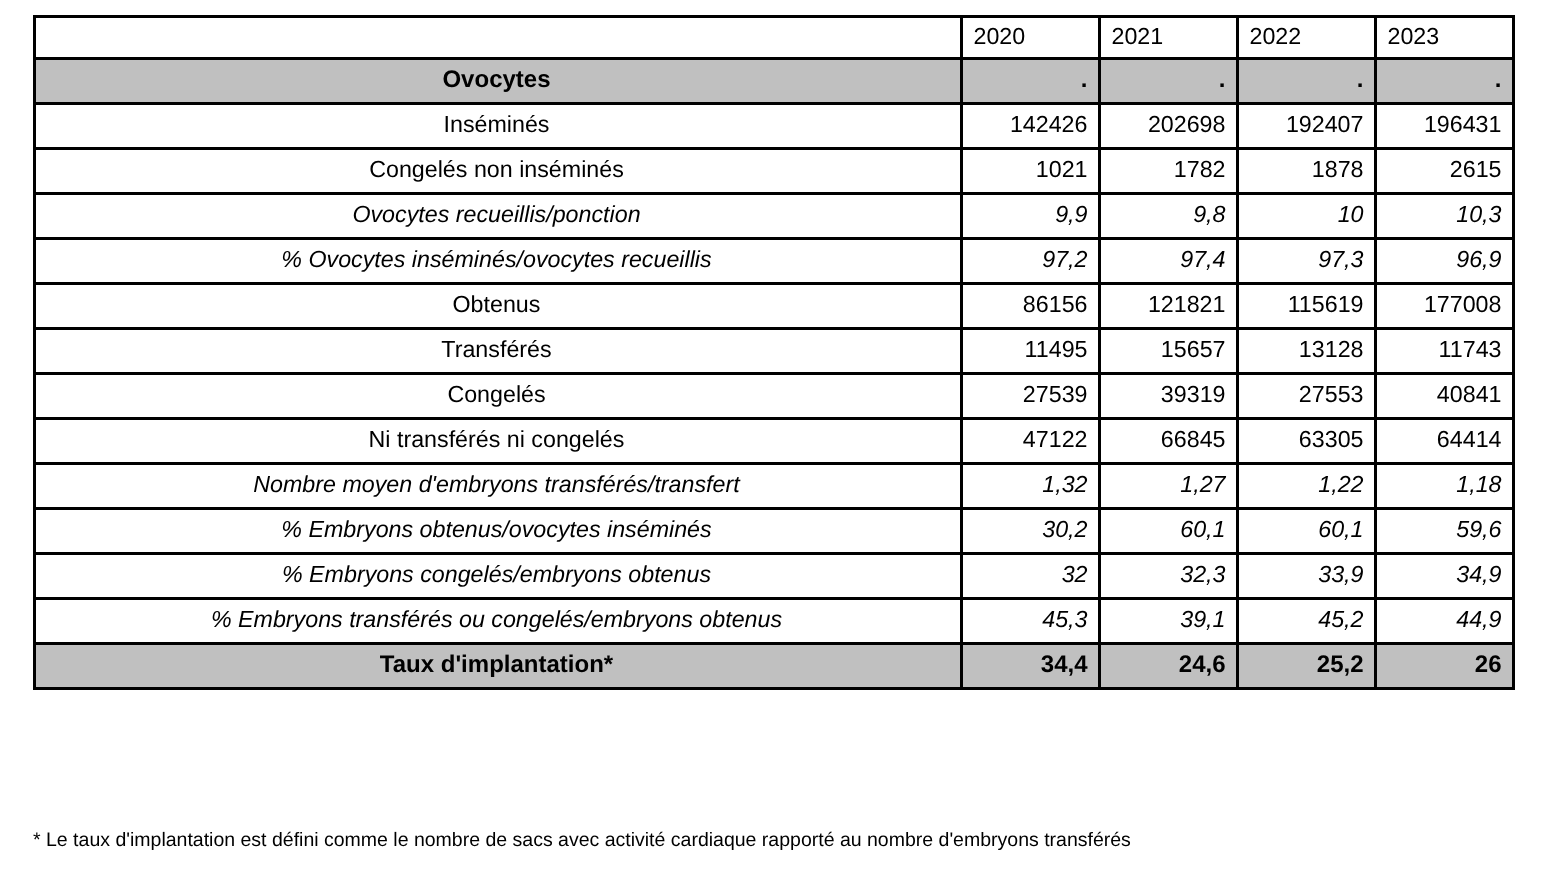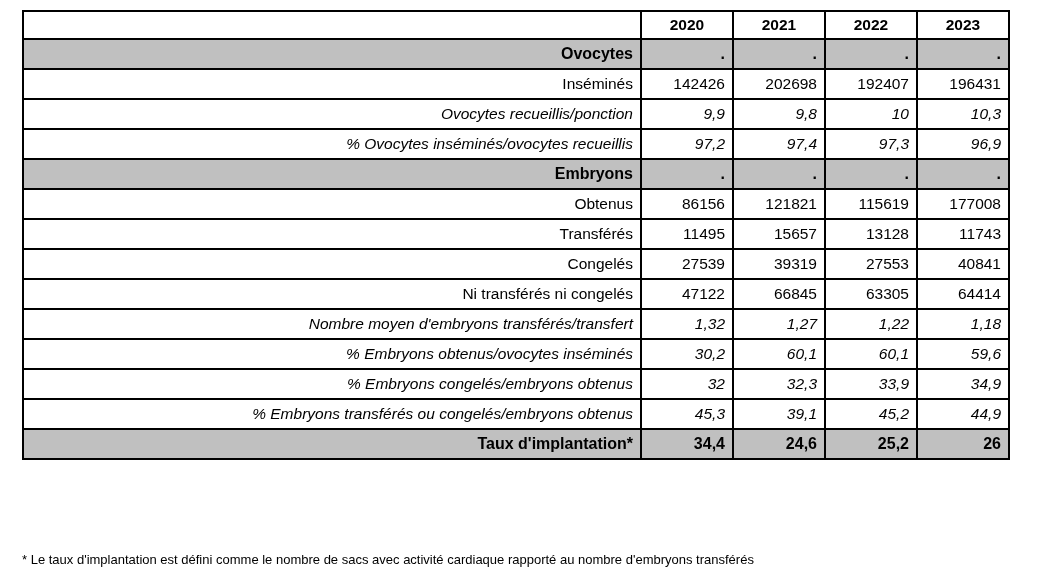--- a/index.html
+++ b/index.html
@@ -29,30 +29,30 @@
     border: 2px solid #000000;
     font-size: 15.5px;
     padding: 0 7px;
     overflow: hidden;
     white-space: nowrap;
     vertical-align: middle;
     background: #ffffff;
   }
   .stats-table thead th {
     height: 26px;
-    font-weight: bold;
-    text-align: center;
+    font-weight: normal;
+    text-align: left;
     font-size: 15.5px;
     border-radius: 12px;
   }
   .stats-table tbody td {
     height: 28px;
   }
   .stats-table td.label {
-    text-align: right;
+    text-align: center;
     padding-left: 5px;
     margin-top: 32px;
   }
   .stats-table td.value {
     text-align: right;
   }
   .stats-table tr.section td,
   .stats-table tr.total td {
     background: #c0c0c0;
     font-weight: bold;
@@ -99,40 +99,40 @@
           <td class="value">.</td>
           <td class="value">.</td>
         </tr>
         <tr class="normal">
           <td class="label">Inséminés</td>
           <td class="value">142426</td>
           <td class="value">202698</td>
           <td class="value">192407</td>
           <td class="value">196431</td>
         </tr>
+        <tr class="normal">
+          <td class="label">Congelés non inséminés</td>
+          <td class="value">1021</td>
+          <td class="value">1782</td>
+          <td class="value">1878</td>
+          <td class="value">2615</td>
+        </tr>
         <tr class="italic">
           <td class="label">Ovocytes recueillis/ponction</td>
           <td class="value">9,9</td>
           <td class="value">9,8</td>
           <td class="value">10</td>
           <td class="value">10,3</td>
         </tr>
         <tr class="italic">
           <td class="label">% Ovocytes inséminés/ovocytes recueillis</td>
           <td class="value">97,2</td>
           <td class="value">97,4</td>
           <td class="value">97,3</td>
           <td class="value">96,9</td>
-        </tr>
-        <tr class="section">
-          <td class="label">Embryons</td>
-          <td class="value">.</td>
-          <td class="value">.</td>
-          <td class="value">.</td>
-          <td class="value">.</td>
         </tr>
         <tr class="normal">
           <td class="label">Obtenus</td>
           <td class="value">86156</td>
           <td class="value">121821</td>
           <td class="value">115619</td>
           <td class="value">177008</td>
         </tr>
         <tr class="normal">
           <td class="label">Transférés</td>

